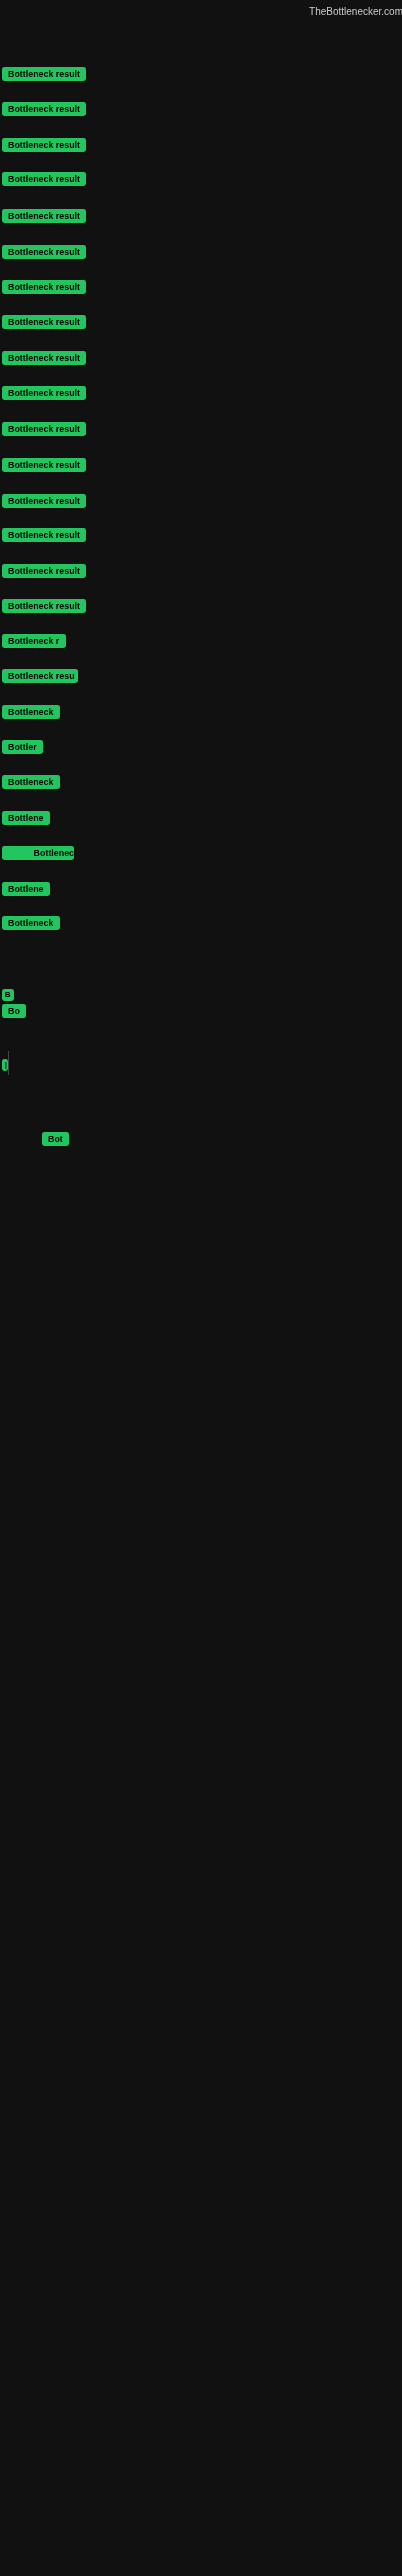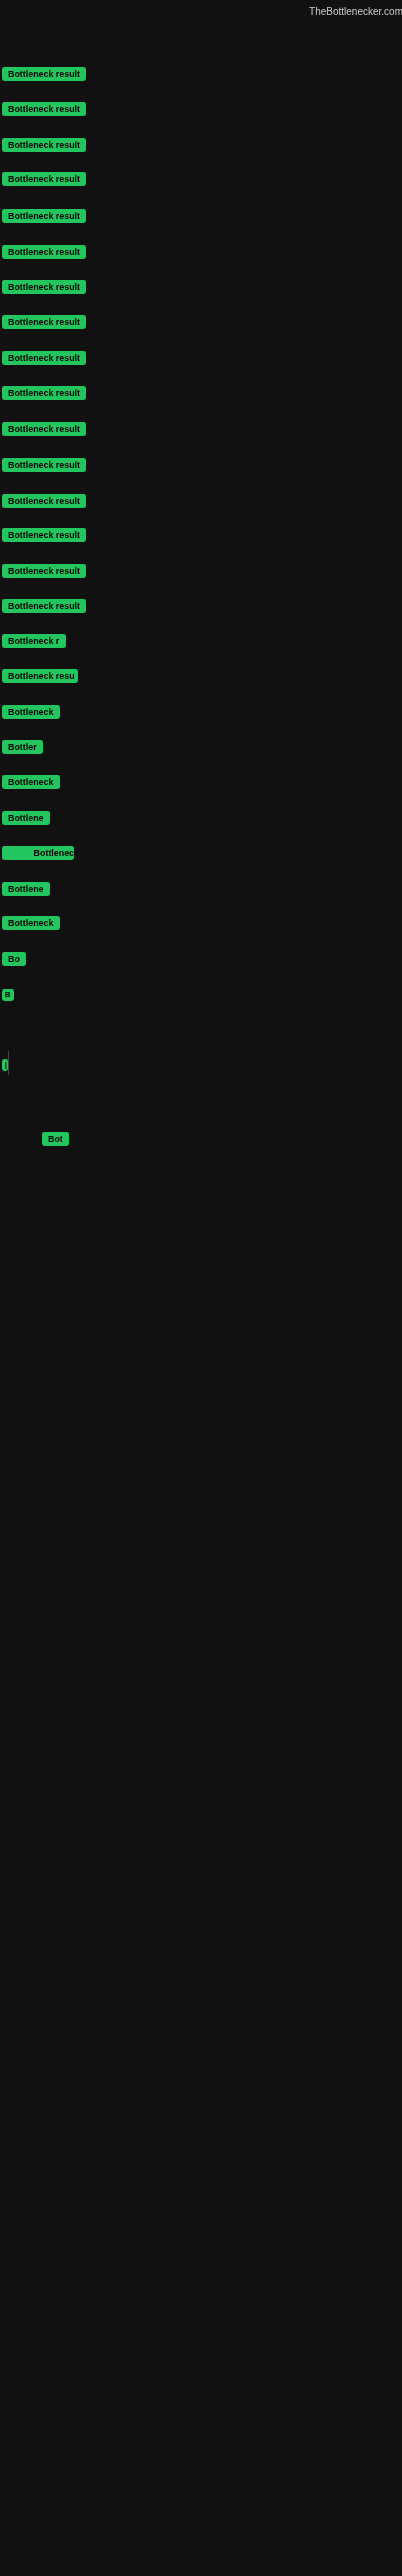--- a/index.html
+++ b/index.html
@@ -75,18 +75,18 @@
     <div class="badge-row" style="top: 578px; left: 1.6px;"><span class="bottleneck-badge" style="max-width: 85px;">Bottleneck result</span></div>
     <div class="badge-row" style="top: 613px; left: 1.6px;"><span class="bottleneck-badge" style="max-width: 81px;">Bottleneck r</span></div>
     <div class="badge-row" style="top: 648px; left: 1.6px;"><span class="bottleneck-badge" style="max-width: 76px;">Bottleneck resu</span></div>
     <div class="badge-row" style="top: 684px; left: 1.6px;"><span class="bottleneck-badge" style="max-width: 71px;">Bottleneck</span></div>
     <div class="badge-row" style="top: 719px; left: 1.6px;"><span class="bottleneck-badge" style="max-width: 60px;">Bottler</span></div>
     <div class="badge-row" style="top: 754px; left: 1.6px;"><span class="bottleneck-badge" style="max-width: 64px;">Bottleneck</span></div>
     <div class="badge-row" style="top: 790px; left: 1.6px;"><span class="bottleneck-badge" style="max-width: 58px;">Bottlene</span></div>
     <div class="badge-row" style="top: 825px; left: 1.6px;"><span class="bottleneck-badge" style="max-width: 72px; padding-left: 32px;">Bottleneck re</span></div>
     <div class="badge-row" style="top: 861px; left: 1.6px;"><span class="bottleneck-badge" style="max-width: 55px;">Bottlene</span></div>
     <div class="badge-row" style="top: 895px; left: 1.6px;"><span class="bottleneck-badge" style="max-width: 63px;">Bottleneck</span></div>
-    <div class="badge-row" style="top: 931px; left: 1.6px;"><span class="bottleneck-badge" style="max-width: 32px;">Bo</span></div>
+    <div class="badge-row" style="top: 983px; left: 1.6px;"><span class="bottleneck-badge" style="max-width: 32px;">Bo</span></div>
     <div class="badge-row" style="top: 968px; left: 1.6px;"><span class="bottleneck-badge" style="max-width: 13px; font-size: 8px; padding: 1.6px 3.2px;">B</span></div>
     <div class="badge-row" style="top: 1038px; left: 1.6px;"><span class="bottleneck-badge" style="max-width: 6.4px; font-size: 8px; padding: 1.6px 3.2px;">|</span></div>
     <div class="badge-row" style="top: 1111px; left: 1.6px;"><span class="bottleneck-badge" style="max-width: 29px; margin-left: 40px;">Bot</span></div>
   </div>
 
 
 </body></html>

